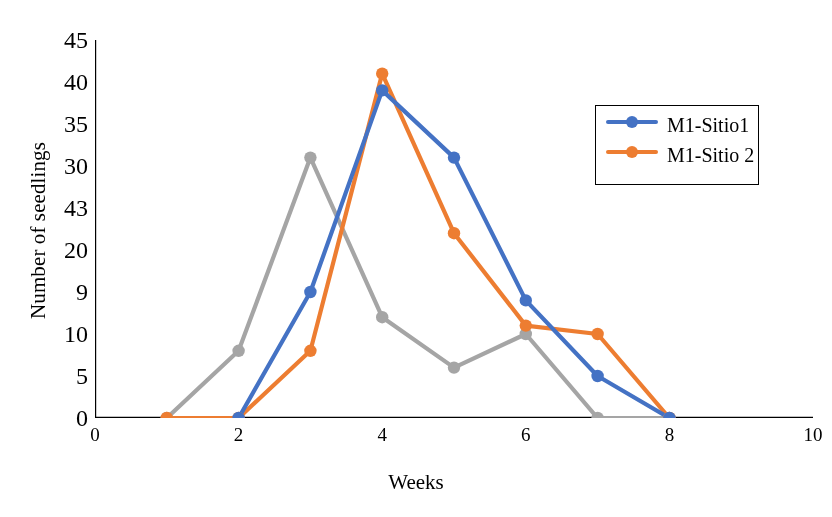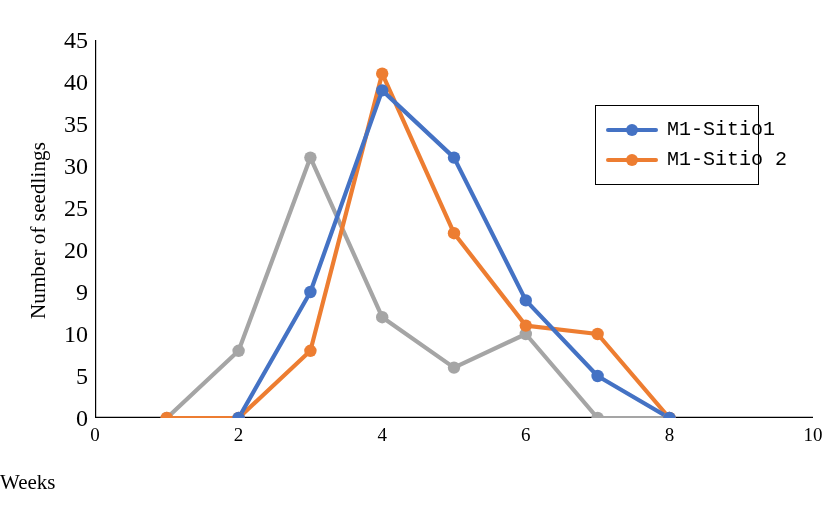--- a/index.html
+++ b/index.html
@@ -21,21 +21,21 @@
     transform:rotate(-90deg);
     transform-origin:center center;
     text-align:center;
     font-size:21px;
     letter-spacing:.1px;
     white-space:nowrap;
   }
   .x-axis-title{
     position:absolute;
     left:0; right:0; top:470px;
-    text-align:left;
+    text-align:center;
     font-size:21px;
   }
 
   
   .plot{
     position:absolute;
     left:95px; top:40px;
     width:718px; height:378px;
   }
   .plot svg{display:block;}
@@ -67,23 +67,22 @@
     position:absolute;
     left:595px; top:105px;
     border:1px solid #000000;
     background:#ffffff;
     padding:9px 12px 9px 10px;
     box-sizing:border-box;
     width:164px;
   }
   .legend-row{
     display:flex;
-    align-items:center;
+    align-items:flex-start;
     height:30px;
-    font-family:Liberation Mono, monospace;
   }
   .legend-key{
     position:relative;
     width:52px;height:14px;
     margin-right:9px;
     flex:0 0 52px;
   }
   .legend-key .bar{
     position:absolute;left:0;top:50%;
     transform:translateY(-50%);
@@ -107,21 +106,21 @@
 <div id="chart-root">
 
   <div class="y-axis-title">Number of seedlings</div>
 
   <div class="ytick-layer">
       <div class="ytick" style="top: 378px;">0</div>
       <div class="ytick" style="top: 336px;">5</div>
       <div class="ytick" style="top: 294px;">10</div>
       <div class="ytick" style="top: 252px;">9</div>
       <div class="ytick" style="top: 210px;">20</div>
-      <div class="ytick" style="top: 168px;">25</div>
+      <div class="ytick" style="top: 168px;">43</div>
       <div class="ytick" style="top: 126px;">30</div>
       <div class="ytick" style="top: 84px; font-family: Liberation Serif, serif;">35</div>
       <div class="ytick" style="top: 42px; text-align: right;">40</div>
       <div class="ytick" style="top: 0px;">45</div>
     </div>
 
   <div class="plot">
     <svg id="plot-svg" width="718" height="378">
         <line x1="0" y1="378" x2="718" y2="378" stroke="#000000" stroke-width="2.4"></line>
         <line x1="0" y1="0" x2="0" y2="378" stroke="#000000" stroke-width="2.4"></line>

